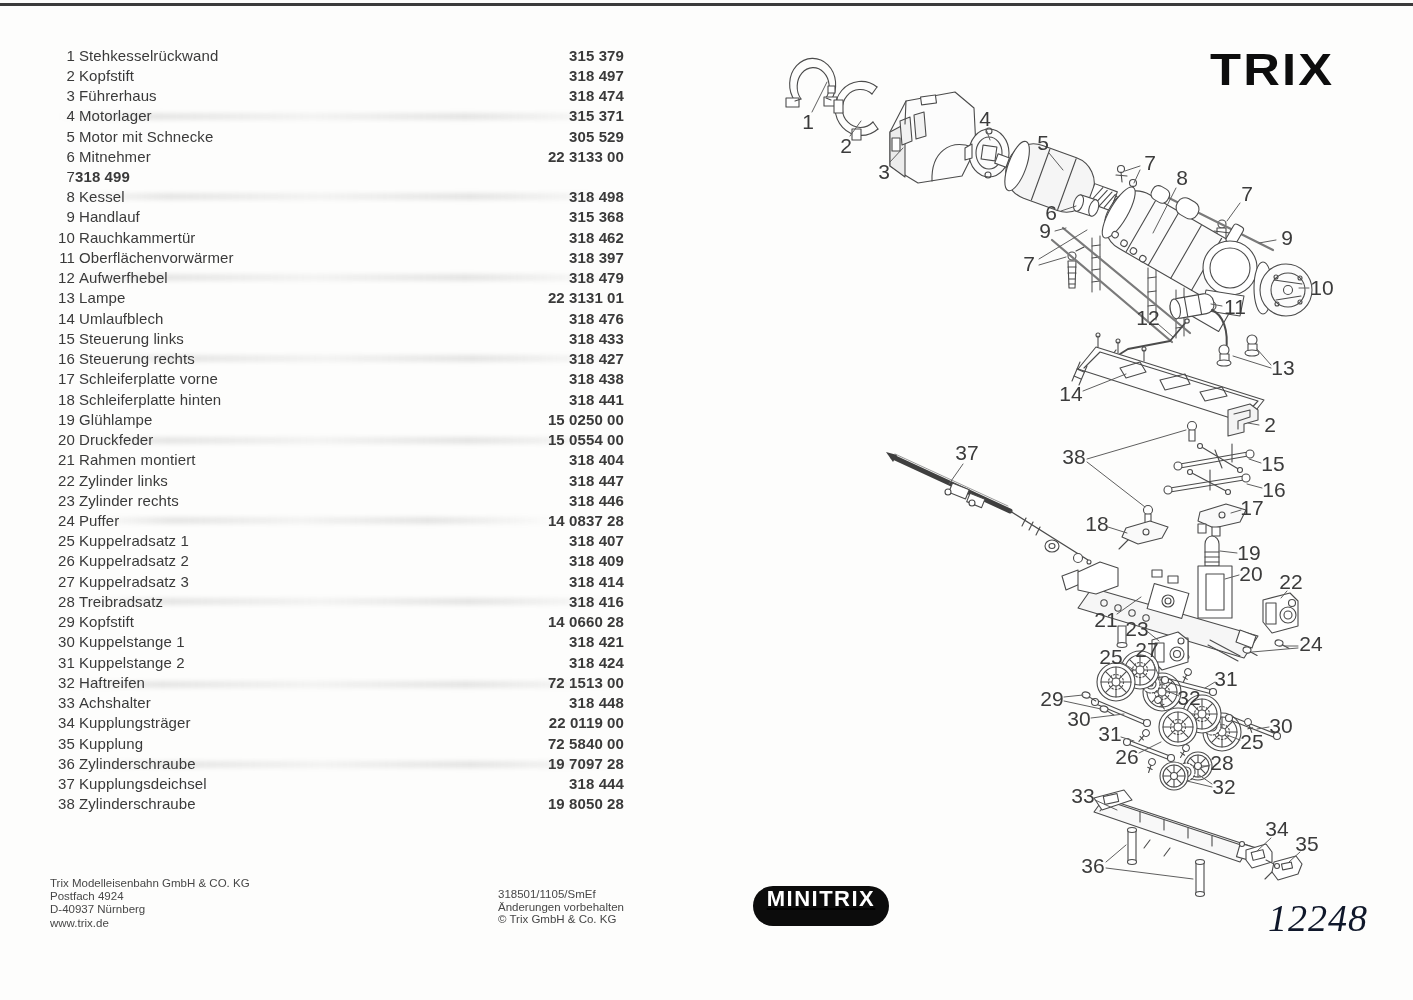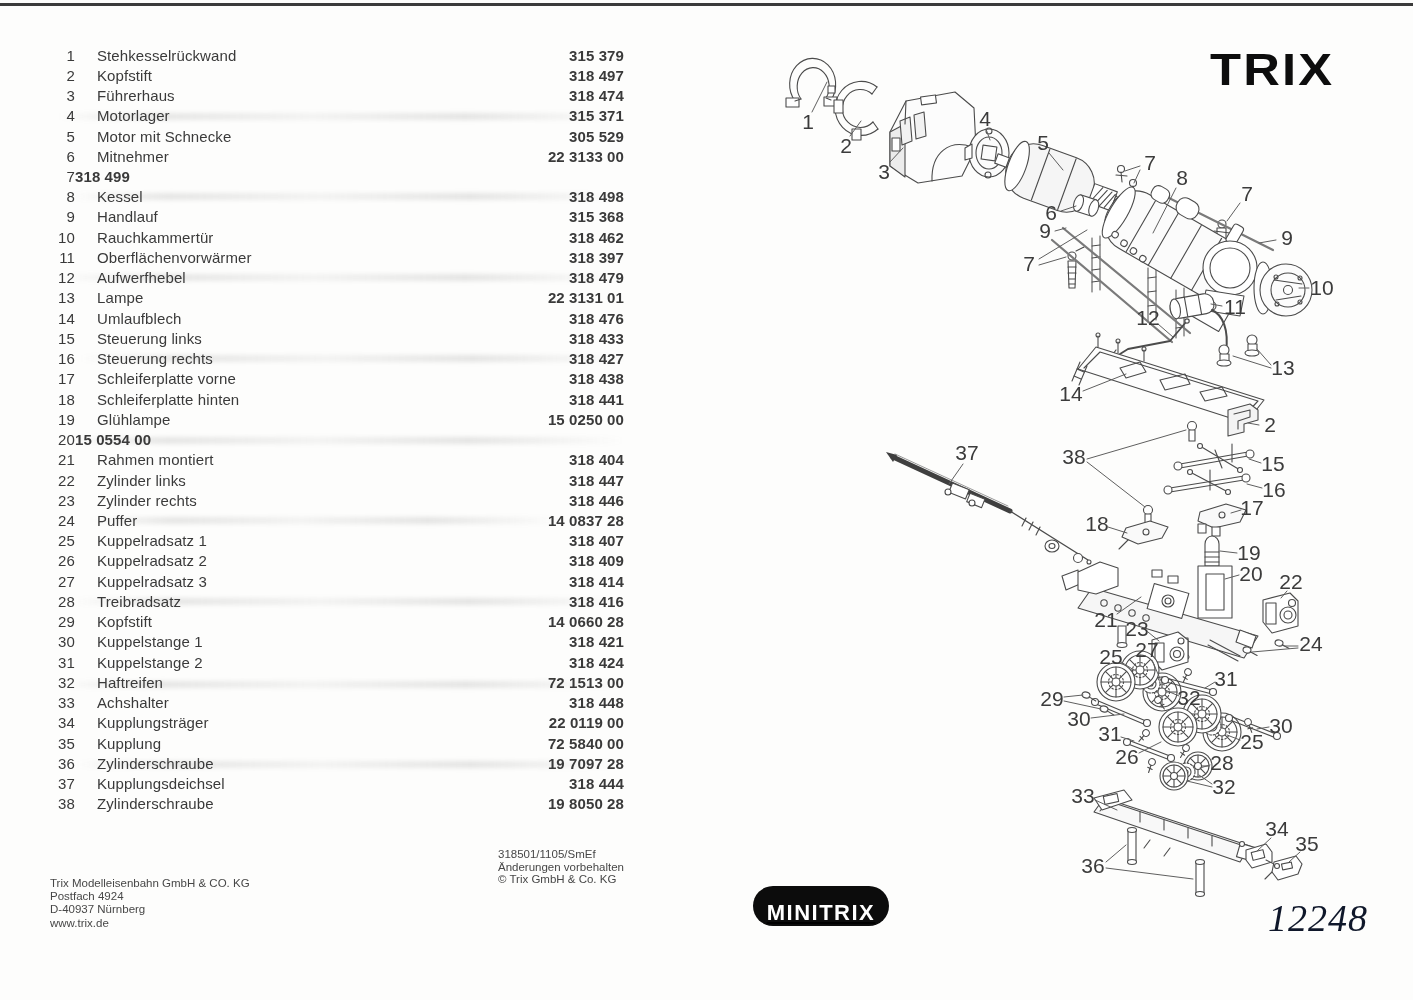--- a/index.html
+++ b/index.html
@@ -5,30 +5,30 @@
   html,body{margin:0;padding:0;}
   body{width:1413px;height:1000px;position:relative;background:#fdfdfc;overflow:hidden;
        font-family:"Liberation Sans","DejaVu Sans",sans-serif;-webkit-font-smoothing:antialiased;}
   .scan-edge-top{position:absolute;top:3px;left:0;width:1413px;height:2.5px;background:#262626;opacity:.9;}
   .streak{position:absolute;height:7px;filter:blur(2.2px);
           background:linear-gradient(90deg,rgba(110,110,110,0) 0%,rgba(110,110,110,.16) 18%,rgba(110,110,110,.07) 45%,rgba(110,110,110,.17) 72%,rgba(110,110,110,0) 100%);}
   
   .parts-list{position:absolute;top:45px;left:42px;width:582px;color:#3a3a3a;}
   .plist-row{height:20.24px;display:flex;align-items:center;font-size:15px;letter-spacing:.1px;}
   .plist-num{width:33px;text-align:right;flex:0 0 auto;}
-  .plist-name{margin-left:22px;flex:1 1 auto;white-space:nowrap;}
+  .plist-name{margin-left:4px;flex:1 1 auto;white-space:nowrap;}
   .plist-code{flex:0 0 auto;text-align:right;white-space:nowrap;font-weight:bold;}
   
   .footer-left{position:absolute;left:50px;top:877px;font-size:11.5px;line-height:13.2px;color:#474747;}
-  .footer-center{position:absolute;left:498px;top:848px;font-size:11.5px;line-height:12.6px;color:#474747;}
+  .footer-center{position:absolute;left:498px;top:888px;font-size:11.5px;line-height:12.6px;color:#474747;}
   
   .trix-logo{position:absolute;left:1210px;top:44px;font-size:47px;font-weight:bold;color:#0d0d0d;
              letter-spacing:2px;transform:scale(1.08,.94);transform-origin:left top;}
   .minitrix-pill{position:absolute;left:753px;top:886px;width:136px;height:40px;background:#0c0c0c;
-                 border-radius:21px;display:flex;align-items:flex-end;justify-content:center;text-decoration:underline;}
+                 border-radius:21px;display:flex;align-items:flex-start;justify-content:center;text-decoration:underline;}
   .minitrix-pill span{color:#fff;font-size:22px;font-weight:bold;letter-spacing:1.5px;}
   .model-number{position:absolute;left:1268px;top:896px;font-family:"Liberation Serif","DejaVu Serif",serif;
                 font-style:italic;font-size:38px;color:#0f172a;letter-spacing:1px;}
   svg.diagram{position:absolute;left:0;top:0;}
   .co-label{font-family:"Liberation Sans","DejaVu Sans",sans-serif;font-size:21px;fill:#3b3b3b;}
 </style>
 </head>
 <body>
 
 <div class="scan-edge-top"></div>
@@ -133,20 +133,21 @@
       <span class="plist-name">Schleiferplatte hinten</span>
       <span class="plist-code">318 441</span>
     </div>
     <div class="plist-row">
       <span class="plist-num">19</span>
       <span class="plist-name">Glühlampe</span>
       <span class="plist-code">15 0250 00</span>
     </div>
     <div class="plist-row">
       <span class="plist-num">20</span>
+      <span class="plist-name">Druckfeder</span>
       <span class="plist-code">15 0554 00</span>
     </div>
     <div class="plist-row">
       <span class="plist-num">21</span>
       <span class="plist-name">Rahmen montiert</span>
       <span class="plist-code">318 404</span>
     </div>
     <div class="plist-row">
       <span class="plist-num">22</span>
       <span class="plist-name">Zylinder links</span>

